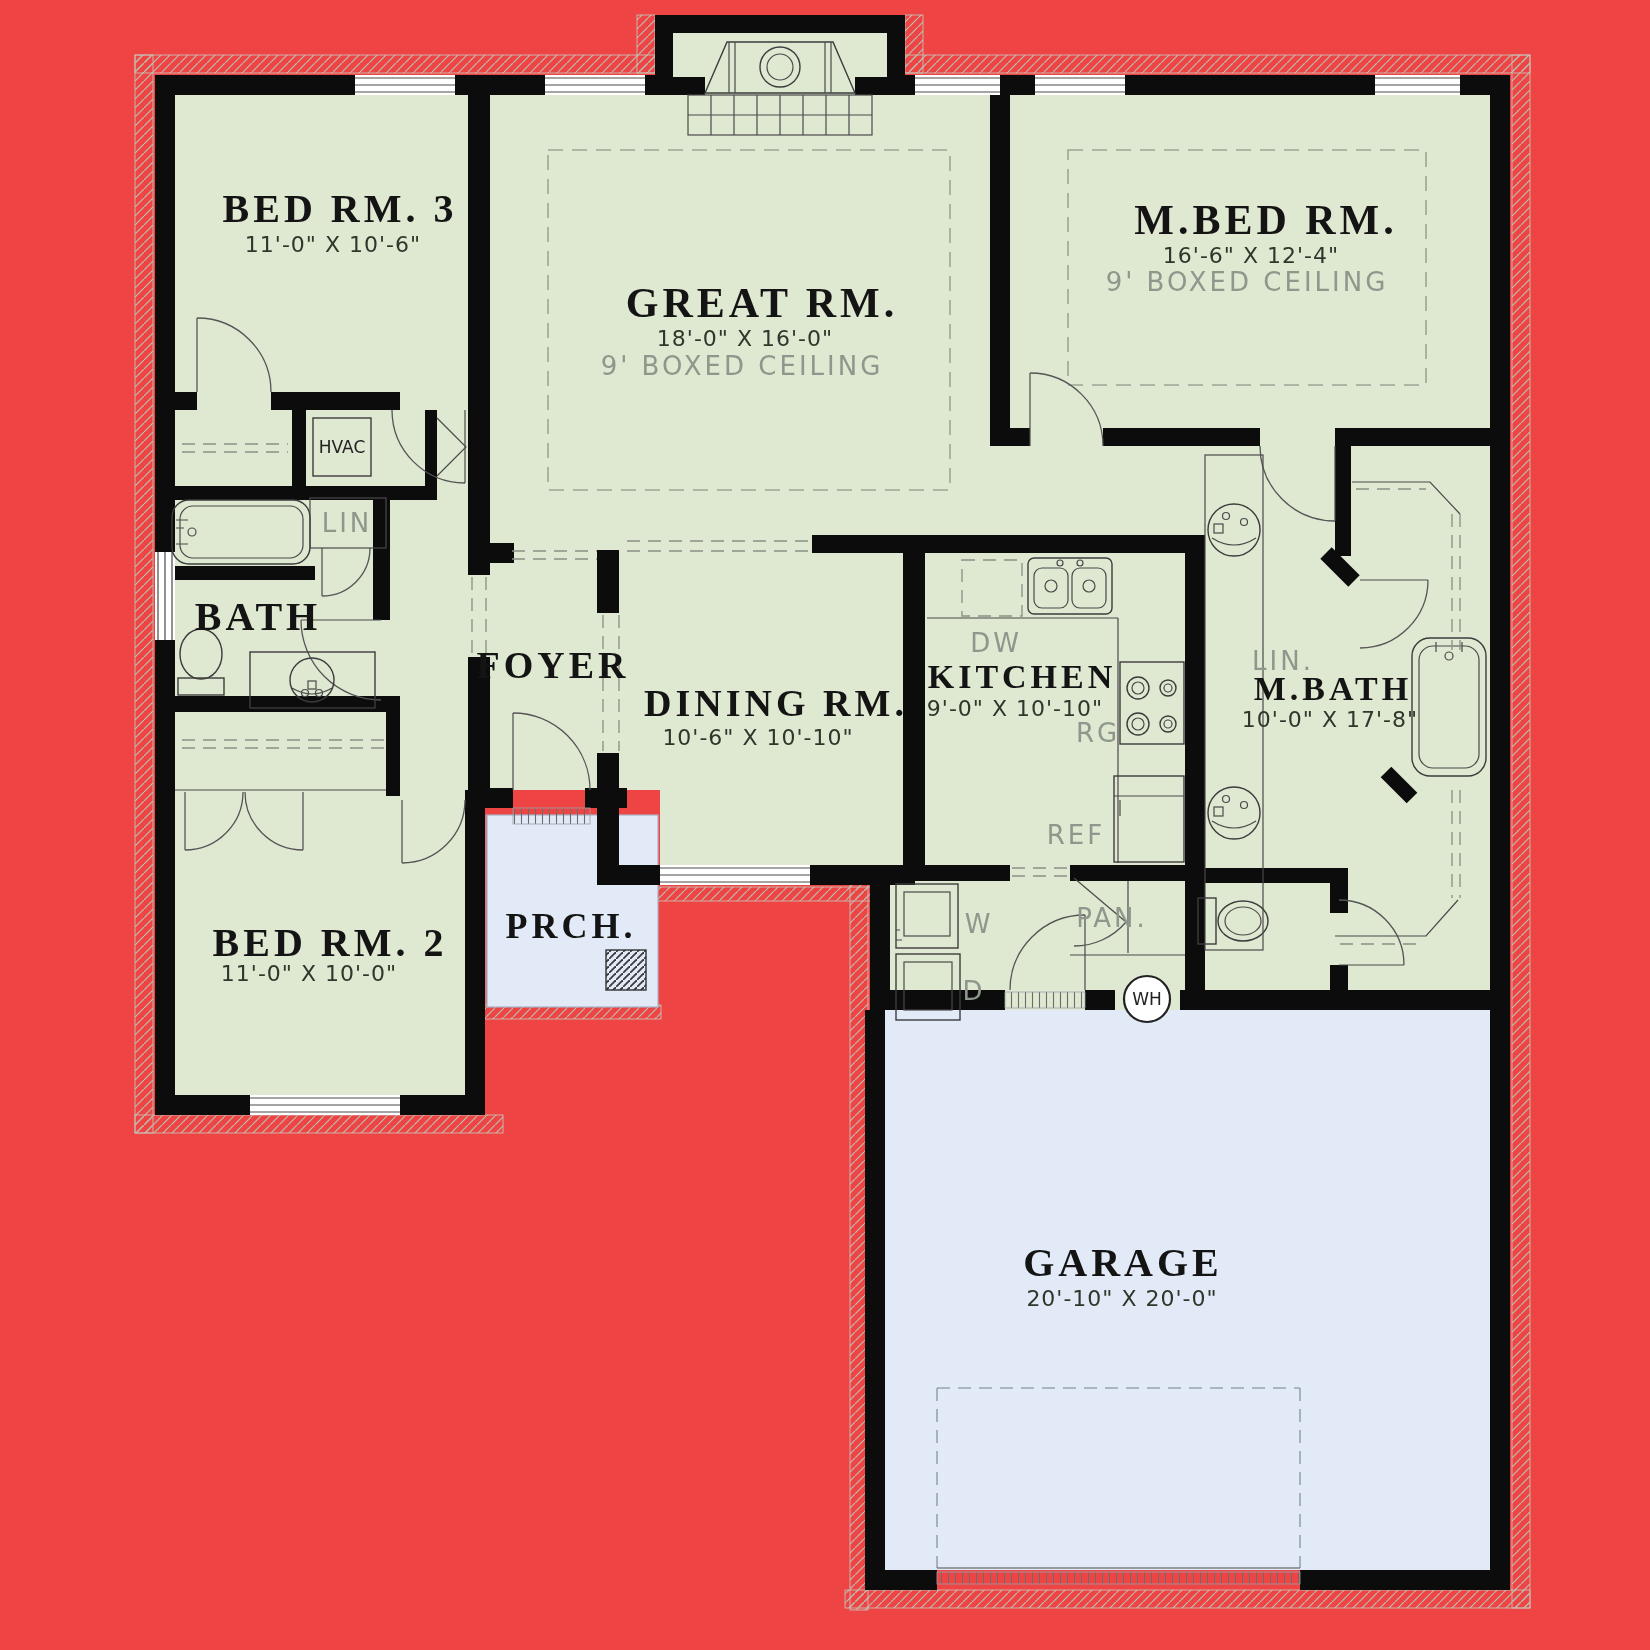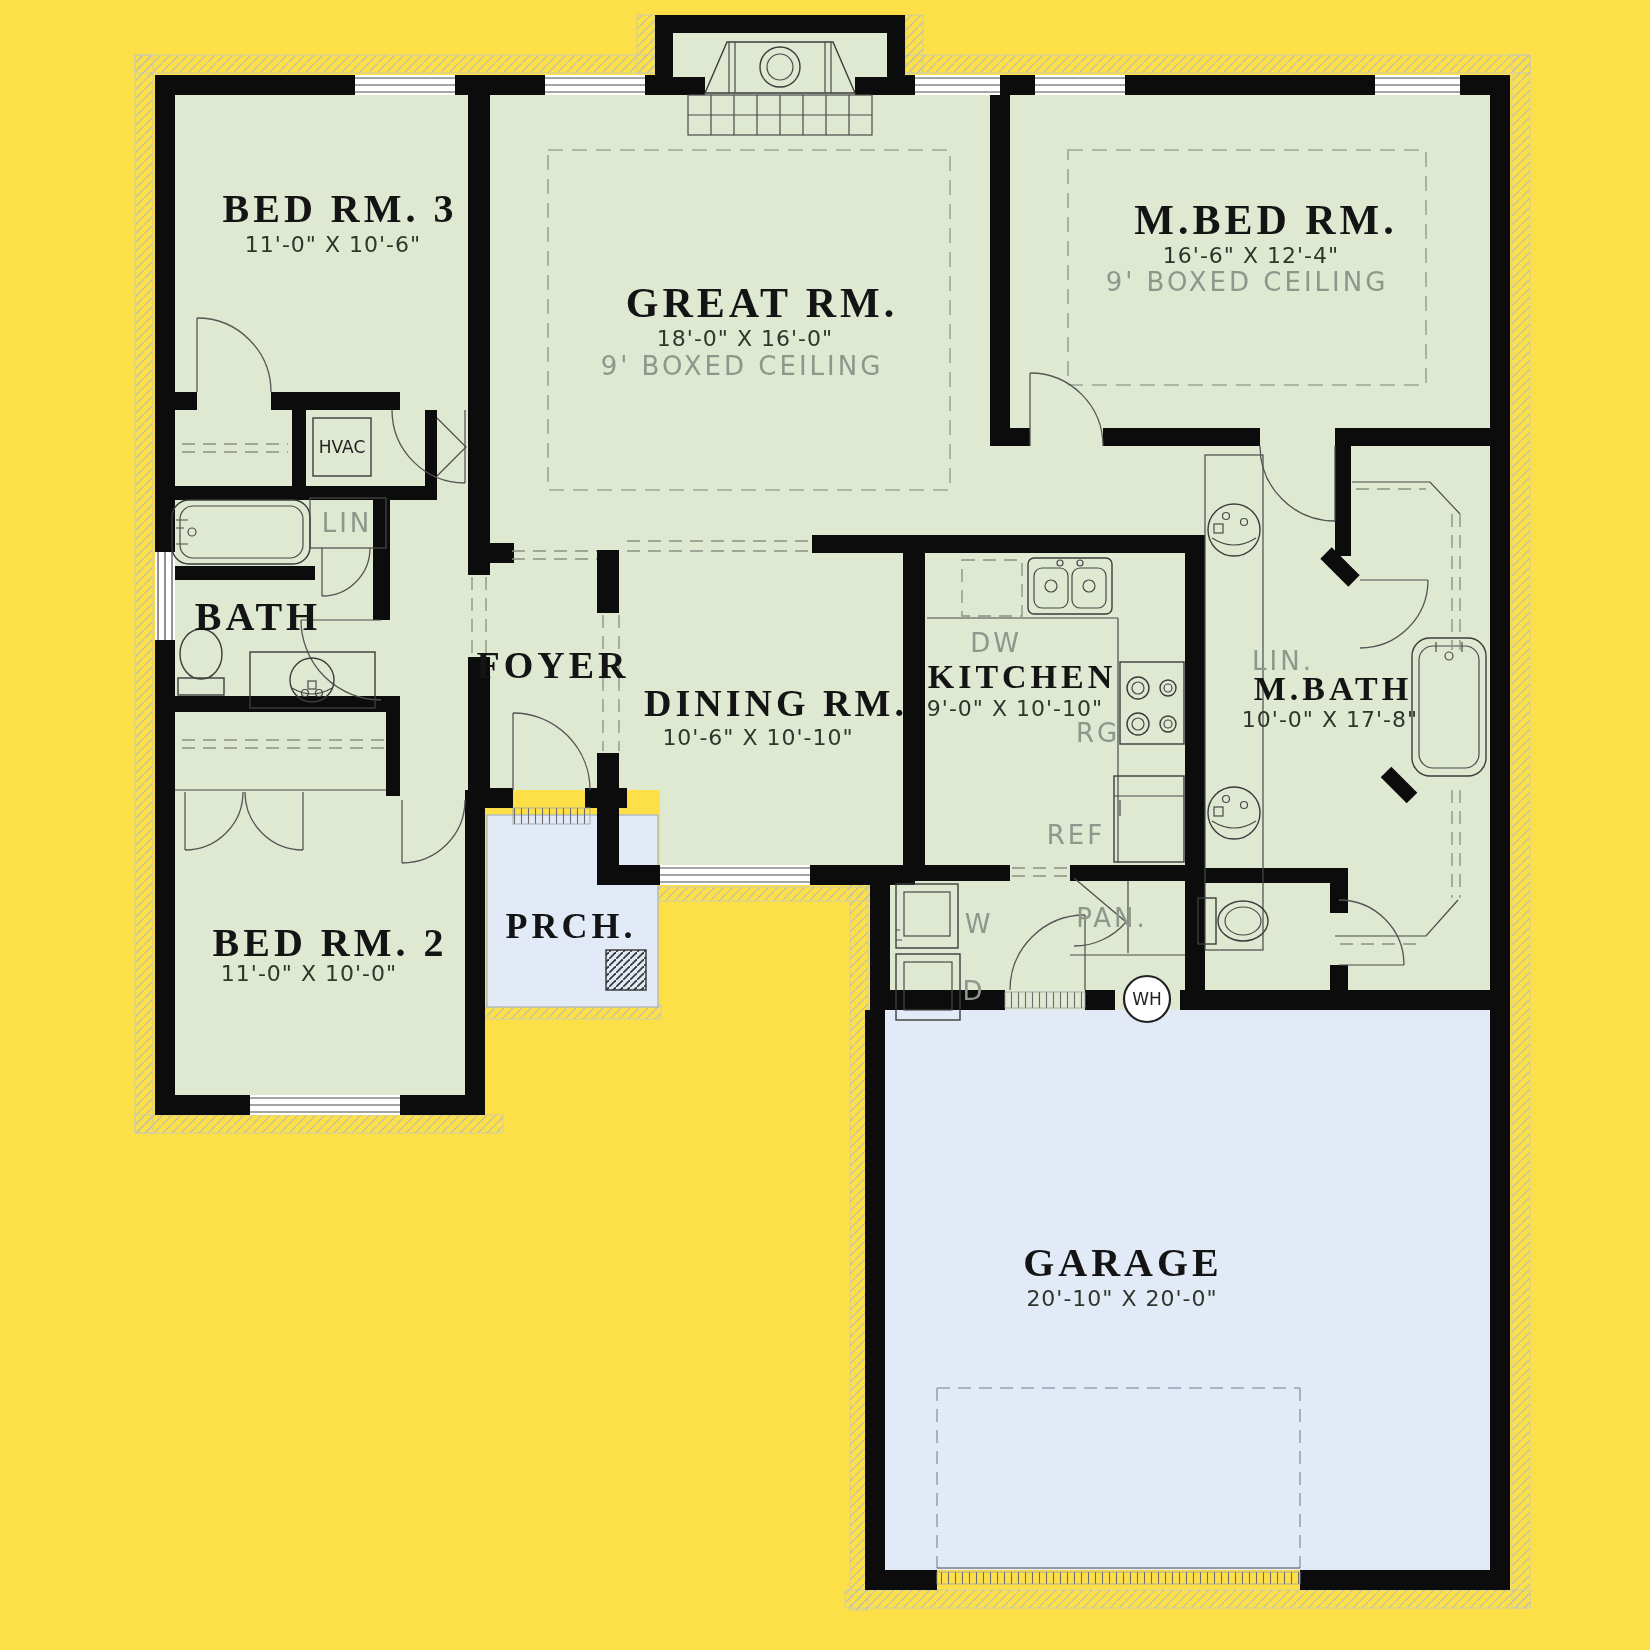--- a/index.html
+++ b/index.html
@@ -1,16 +1,16 @@
 <!DOCTYPE html>
 <html><head>
 <meta charset="utf-8">
 <style>
   html,body{margin:0;padding:0;background:#fff;}
-  .stage{width:1650px;height:1650px;position:relative;background:#fde047;overflow:hidden;text-decoration:underline;}
+  .stage{width:1650px;height:1650px;position:relative;background:#ef4444;overflow:hidden;text-decoration:underline;}
   svg{display:block;}
   .w{fill:#0c0c0c;}
   .ln{stroke:#3c3c3c;stroke-width:1.4;fill:none;}
   .ln2{stroke:#4a4a4a;stroke-width:1.2;fill:none;}
   .arc{stroke:#555;stroke-width:1.3;fill:none;}
   .dsh{stroke:#9aa695;stroke-width:1.6;fill:none;stroke-dasharray:15 9;}
   .rod{stroke:#8a8f84;stroke-width:1.3;fill:none;stroke-dasharray:13 8;}
   .gdoor{stroke:#98a2b5;stroke-width:1.6;fill:none;stroke-dasharray:13 8;}
   .nm{font-family:"Liberation Serif",serif;font-weight:bold;fill:#141414;letter-spacing:4px;}
   .dm{font-family:"DejaVu Sans",sans-serif;fill:#2f362b;letter-spacing:1px;font-size:22px;}

